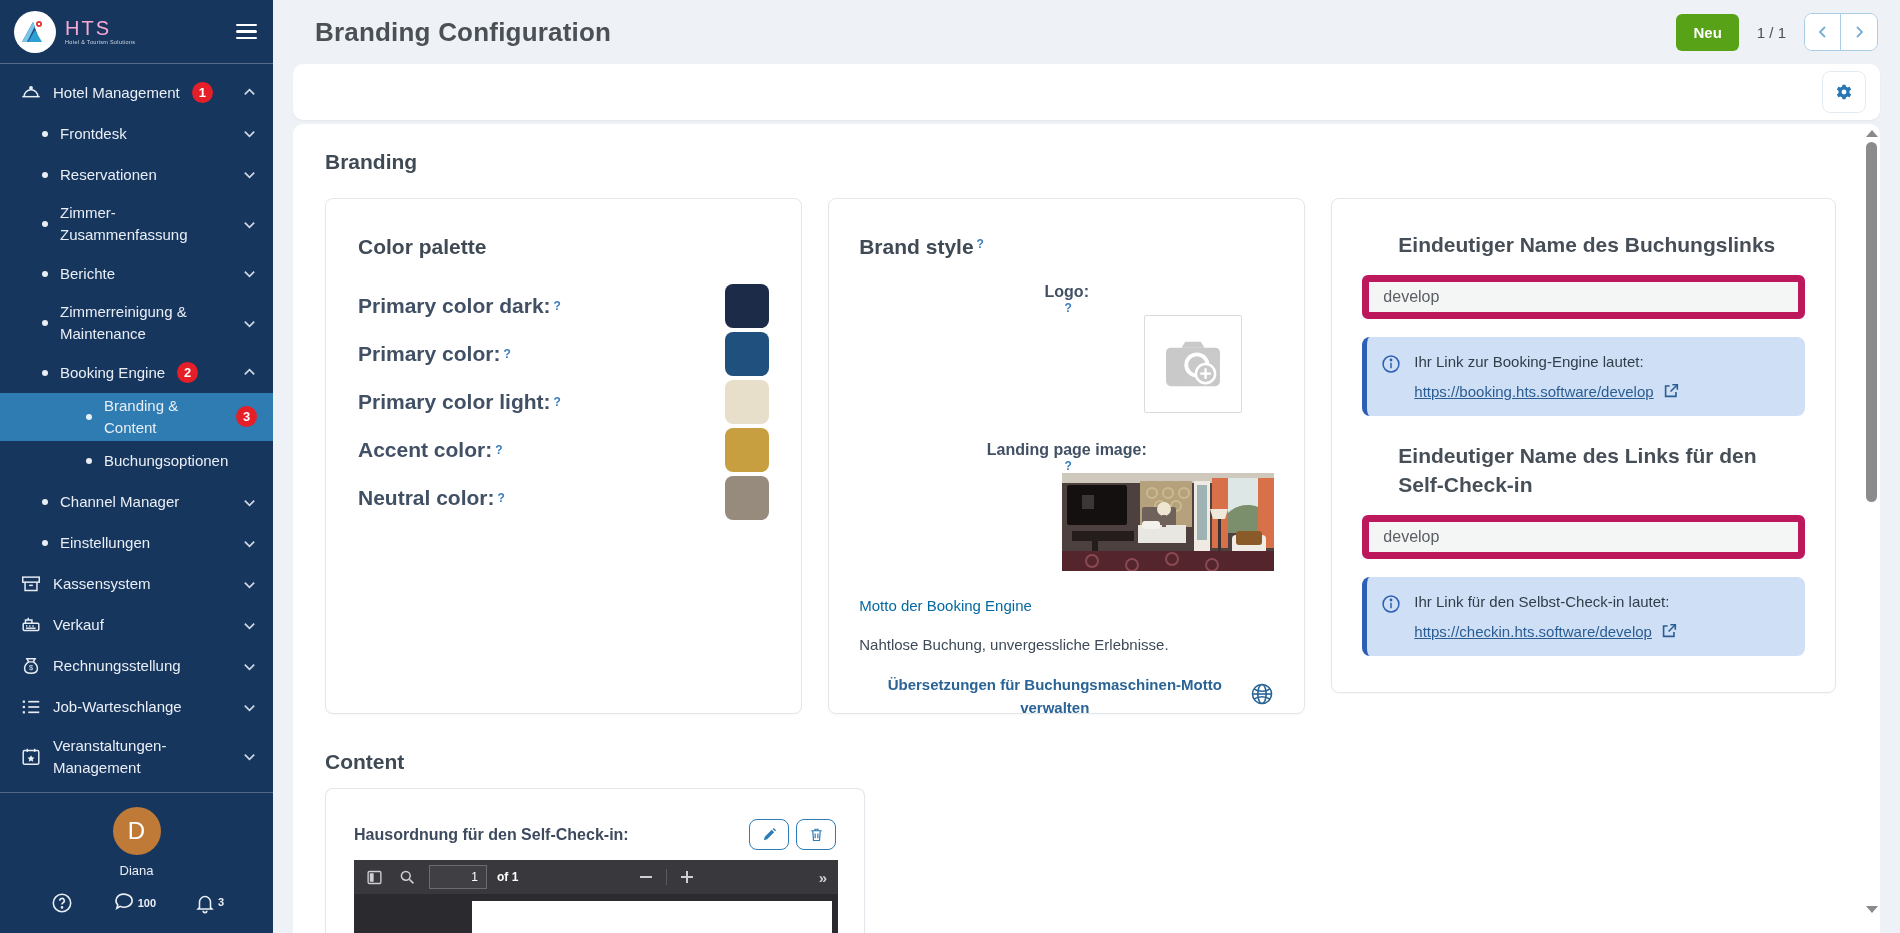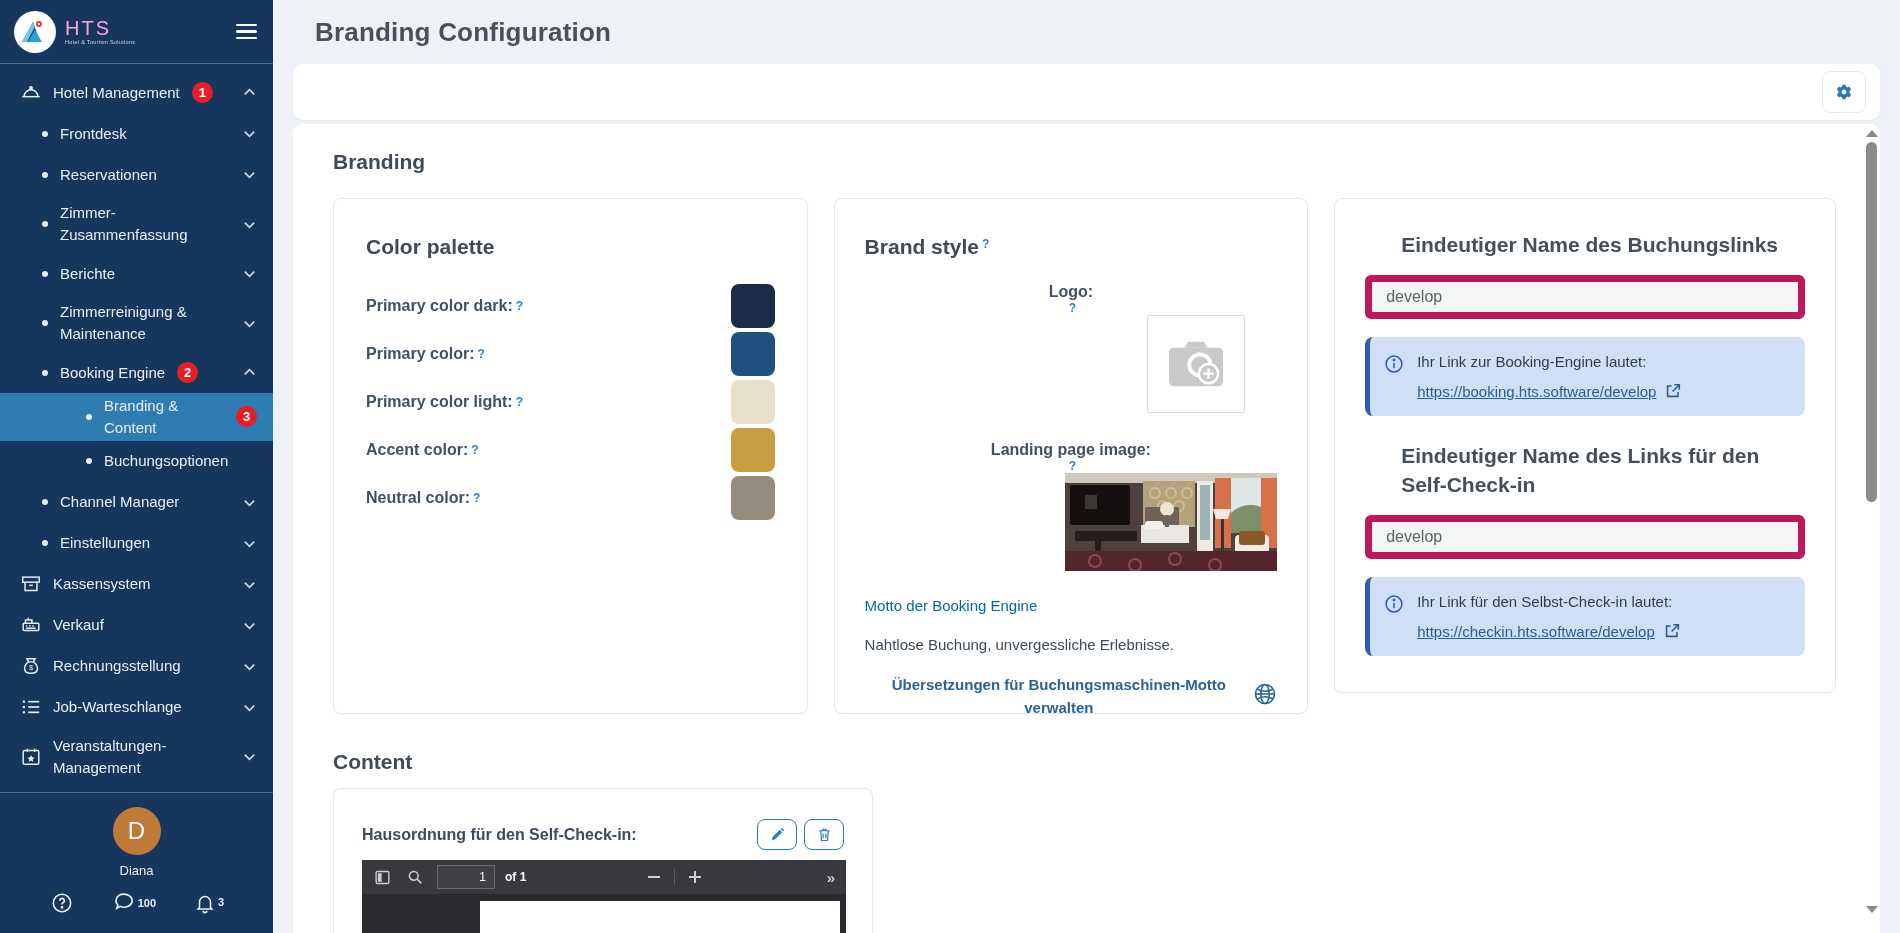--- a/index.html
+++ b/index.html
@@ -45,30 +45,30 @@
   .header-right { margin-left:auto; display:flex; align-items:center; gap:18px; }
   .neu-btn { background:#57a216; border:none; color:#fff; font-weight:bold; font-size:15px; padding:10px 17px; border-radius:6px; cursor:pointer; font-family:inherit; }
   .pager-label { font-size:15px; color:#4a5056; }
   .pager { display:flex; background:#fff; border:1px solid #a9cde6; border-radius:8px; overflow:hidden; }
   .pager button { width:36px; height:36px; background:#fff; border:none; color:#79aed3; display:flex; align-items:center; justify-content:center; cursor:pointer; }
   .pager button:first-child { border-right:1px solid #a9cde6; }
 
   .toolbar-card { margin:0 20px; height:56px; background:#fff; border-radius:10px; position:relative; flex-shrink:0; box-shadow:0 1px 2px rgba(30,40,60,.05); }
   .gear-btn { position:absolute; right:14px; top:7px; width:44px; height:42px; background:#fff; border:1px solid #e4ecf3; border-radius:8px; display:flex; align-items:center; justify-content:center; color:#2878b5; cursor:pointer; }
 
-  .content-panel { margin:4px 20px 0; background:#fff; border-radius:10px 10px 0 0; flex:1; position:relative; overflow:hidden; padding:26px 44px 0 40px; }
+  .content-panel { margin:4px 20px 0; background:#fff; border-radius:10px 10px 0 0; flex:1; position:relative; overflow:hidden; padding:26px 44px 0 32px; }
   .sec-heading { font-size:21px; font-weight:bold; color:#3f4a55; }
   .cards { display:flex; align-items:flex-start; gap:26px; margin-top:24px; }
   .card { background:#fff; border:1px solid #e3e6ea; border-radius:8px; box-shadow:0 1px 2px rgba(30,40,60,.03); }
   .card-title { font-size:21px; font-weight:bold; color:#3f4a55; }
   .q { color:#3a7dbf; font-size:12px; vertical-align:super; margin-left:3px; font-weight:bold; cursor:pointer; }
 
   .card-palette { width:484px; height:516px; padding:36px 32px; }
   .pal-row { display:flex; align-items:center; margin-top:22px; height:26px; }
-  .pal-label { font-size:16px; font-weight:600; color:#415064; }
+  .pal-label { font-size:21px; font-weight:600; color:#415064; }
   .swatch { width:44px; height:44px; border-radius:8px; margin-left:auto; cursor:pointer; }
 
   .card-brand { width:484px; height:516px; padding:36px 30px; display:flex; flex-direction:column; }
   .brand-row { display:flex; align-items:center;flex-direction:column; }
   .brand-label { font-size:16px; font-weight:600; color:#415064; }
   .upload-box { width:98px; height:98px; border:1px solid #d9dcdf; border-radius:2px; margin-left:auto; margin-right:32px; display:flex; align-items:center; justify-content:center; cursor:pointer; }
   .landing-img { width:212px; height:98px; margin-left:auto; cursor:pointer; display:block; }
   .motto-label { font-size:15px; color:#0369a1; margin-top:26px; }
   .motto-value { font-size:15px; color:#3e4a57; margin-top:22px; }
   .trans-row { display:flex; align-items:center; margin-top:20px; }
@@ -355,20 +355,36 @@
             </svg><span class="sb-count">3</span>
         </span>
       </div>
     </div>
   </aside>
 
   <div class="main">
 
     <div class="main-header">
       <div class="page-title">Branding Configuration</div>
+      <div class="header-right">
+        <button class="neu-btn">Neu</button>
+        <span class="pager-label">1 / 1</span>
+        <div class="pager">
+          <button>
+              <svg width="16" height="16" viewBox="0 0 16 16" fill="none" stroke="currentColor" stroke-width="1.8">
+                <polyline points="10,3 5,8 10,13"></polyline>
+              </svg>
+            </button>
+          <button>
+              <svg width="16" height="16" viewBox="0 0 16 16" fill="none" stroke="currentColor" stroke-width="1.8">
+                <polyline points="6,3 11,8 6,13"></polyline>
+              </svg>
+            </button>
+        </div>
+      </div>
     </div>
 
     <div class="toolbar-card">
       <button class="gear-btn">
         <svg width="22" height="22" viewBox="0 0 24 24" fill="currentColor">
           <path d="M10.3 2h3.4l.4 2.4c.6.2 1.2.4 1.7.8l2.3-1 1.7 3-1.9 1.6c.1.4.1.8.1 1.2s0 .8-.1 1.2l1.9 1.6-1.7 3-2.3-1c-.5.3-1.1.6-1.7.8L13.7 18h-3.4l-.4-2.4c-.6-.2-1.2-.4-1.7-.8l-2.3 1-1.7-3 1.9-1.6C6 10.8 6 10.4 6 10s0-.8.1-1.2L4.2 7.2l1.7-3 2.3 1c.5-.3 1.1-.6 1.7-.8z" transform="translate(0,2)"></path>
           <circle cx="12" cy="12" r="2.6" fill="#fff"></circle>
         </svg>
       </button>
     </div>

